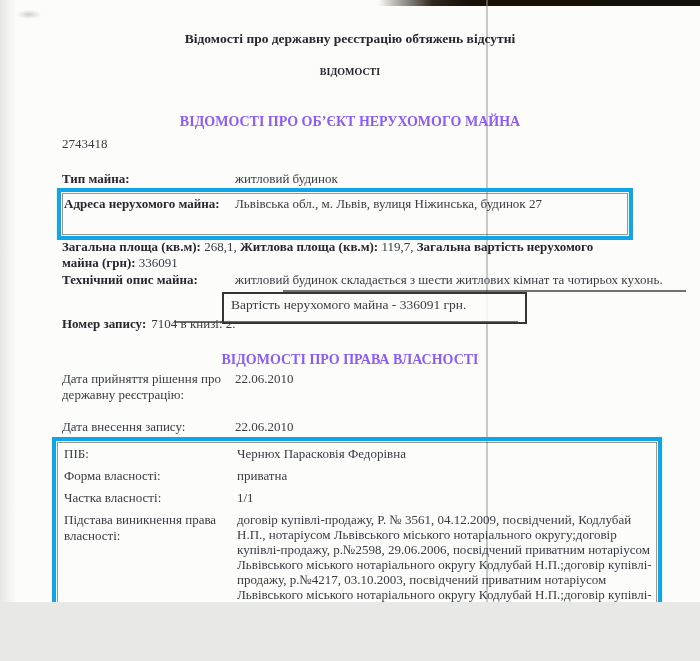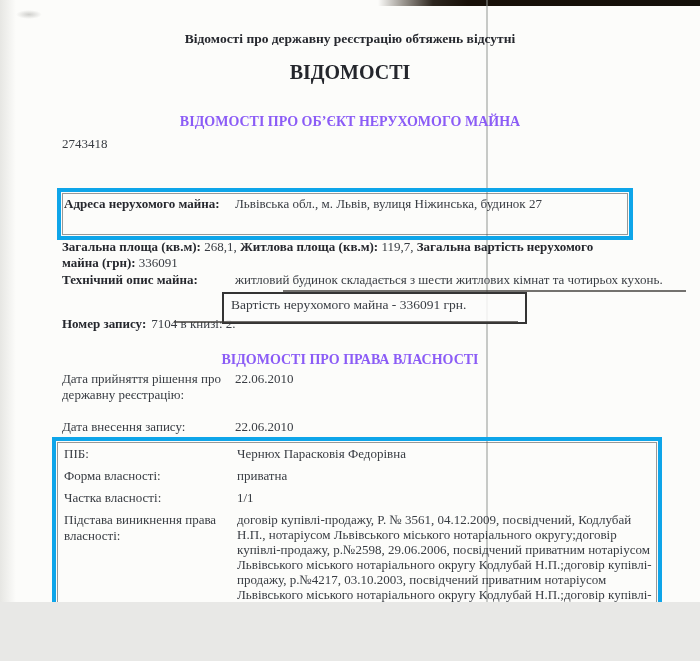--- a/index.html
+++ b/index.html
@@ -27,21 +27,21 @@
     background:radial-gradient(ellipse at center, rgba(125,125,120,.35), rgba(125,125,120,0) 70%);
   }
   .artifact-line { position:absolute; height:2px; background:rgba(62,60,55,.72); z-index:5; }
   .line-a { left:283px; top:290px; width:403px; }
   .line-b { left:174px; top:321px; width:344px; }
 
   
   .b { font-weight:bold; color:#26282e; }
   .center { position:absolute; left:30px; width:640px; text-align:center; }
   .top-note { top:31px; font-weight:bold; font-size:13.5px; color:#26282e; }
-  .main-title { top:64px; font-weight:bold; font-size:20px; line-height:16px; color:#24262c; }
+  .main-title { top:64px; font-weight:bold; font-size:10px; line-height:16px; color:#24262c; }
   .sec-heading { font-weight:bold; font-size:14px; color:#8b5cf6; }
   .h-object { top:114px; }
   .h-rights { top:352px; }
   .bottom-note { top:643px; font-weight:bold; font-size:13.5px; color:#0c4a6e;text-align:right; }
 
   .row { position:absolute; left:62px; display:flex; align-items:flex-start; }
   .lbl { width:173px; flex:none; }
   .val { max-width:435px; }
   .r-reg { top:136px; }
   .r-type { top:171px; }
@@ -87,20 +87,24 @@
   <div class="center top-note">Відомості про державну реєстрацію обтяжень відсутні</div>
   <div class="center main-title">
     <div>ВІДОМОСТІ</div>
   </div>
   <div class="center sec-heading h-object">ВІДОМОСТІ ПРО ОБ’ЄКТ НЕРУХОМОГО МАЙНА</div>
 
   <div class="row r-reg">
     <div class="val">2743418</div>
   </div>
 
+  <div class="row r-type">
+    <div class="lbl b">Тип майна:</div>
+    <div class="val">житловий будинок</div>
+  </div>
 
   <div class="dbox address-box">
     <div class="address-inner">
       <div class="lbl b">Адреса нерухомого майна:</div>
       <div class="val">Львівська обл., м. Львів, вулиця Ніжинська, будинок 27</div>
     </div>
   </div>
 
   <div class="para">
     <span class="b">Загальна площа (кв.м): </span><span>268,1, </span><span class="b">Житлова площа (кв.м): </span><span>119,7, </span><span class="b">Загальна вартість нерухомого майна (грн): </span><span>336091</span>

